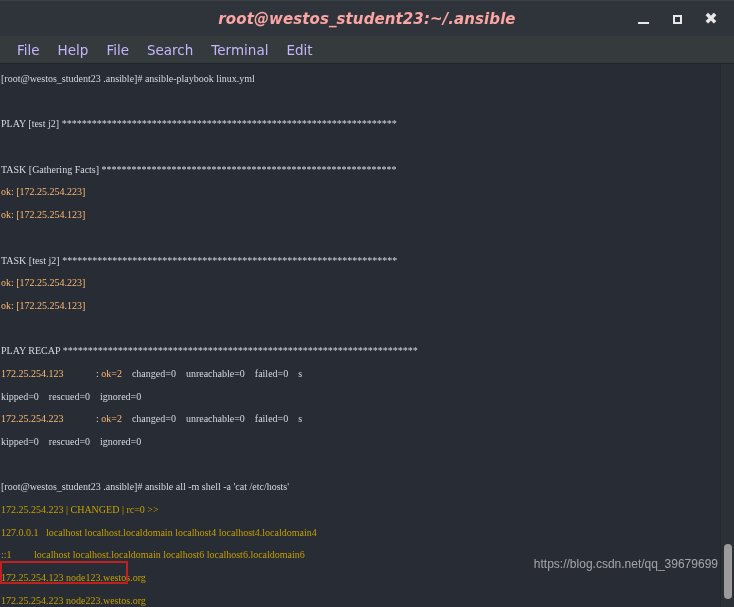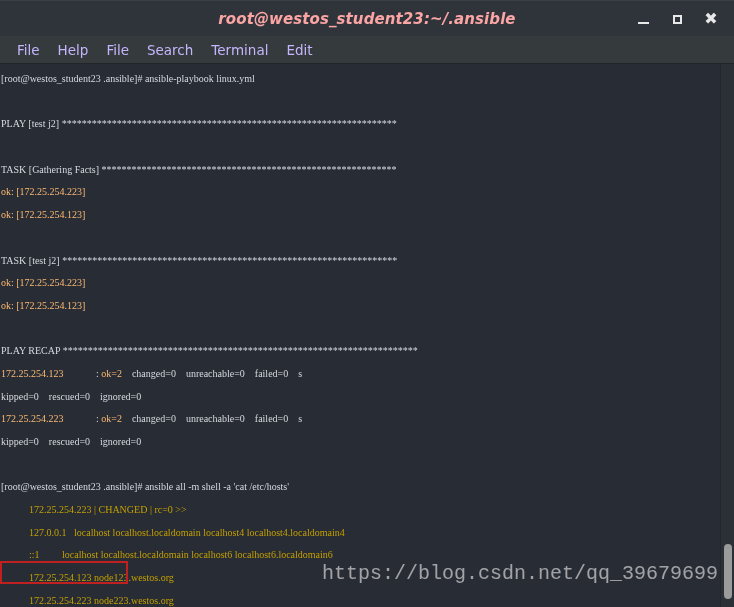--- a/index.html
+++ b/index.html
@@ -112,35 +112,35 @@
     font-family: Liberation Serif, serif;
     font-size: 10px;
     line-height: 22.7px;
     white-space: pre;
     overflow: hidden;
     letter-spacing: 0px;
   }
   .row { height: 22.7px; white-space: pre; }
   .c-white  { color: #d6dae0; }
   .c-green  { color: #fdba74; }
-  .c-yellow { color: #c4a000; padding-left: 28px; }
+  .c-yellow { color: #c4a000; }
   
   .redbox {
     position: absolute;
     border: 2px solid #c02020;
     box-sizing: border-box;
     pointer-events: none;
   }
   
   #watermark {
     position: absolute;
     right: 16px;
-    bottom: 22px;
-    font-family: Liberation Mono, monospace;
-    font-size: 20px;
+    bottom: 36px;
+    font-family: Liberation Sans, sans-serif;
+    font-size: 12px;
     color: rgba(235,235,235,0.62);
     white-space: nowrap;
     pointer-events: none;
   }
   
   #scrollbar {
     position: absolute;
     right: 0;
     top: 0;
     width: 14px;

